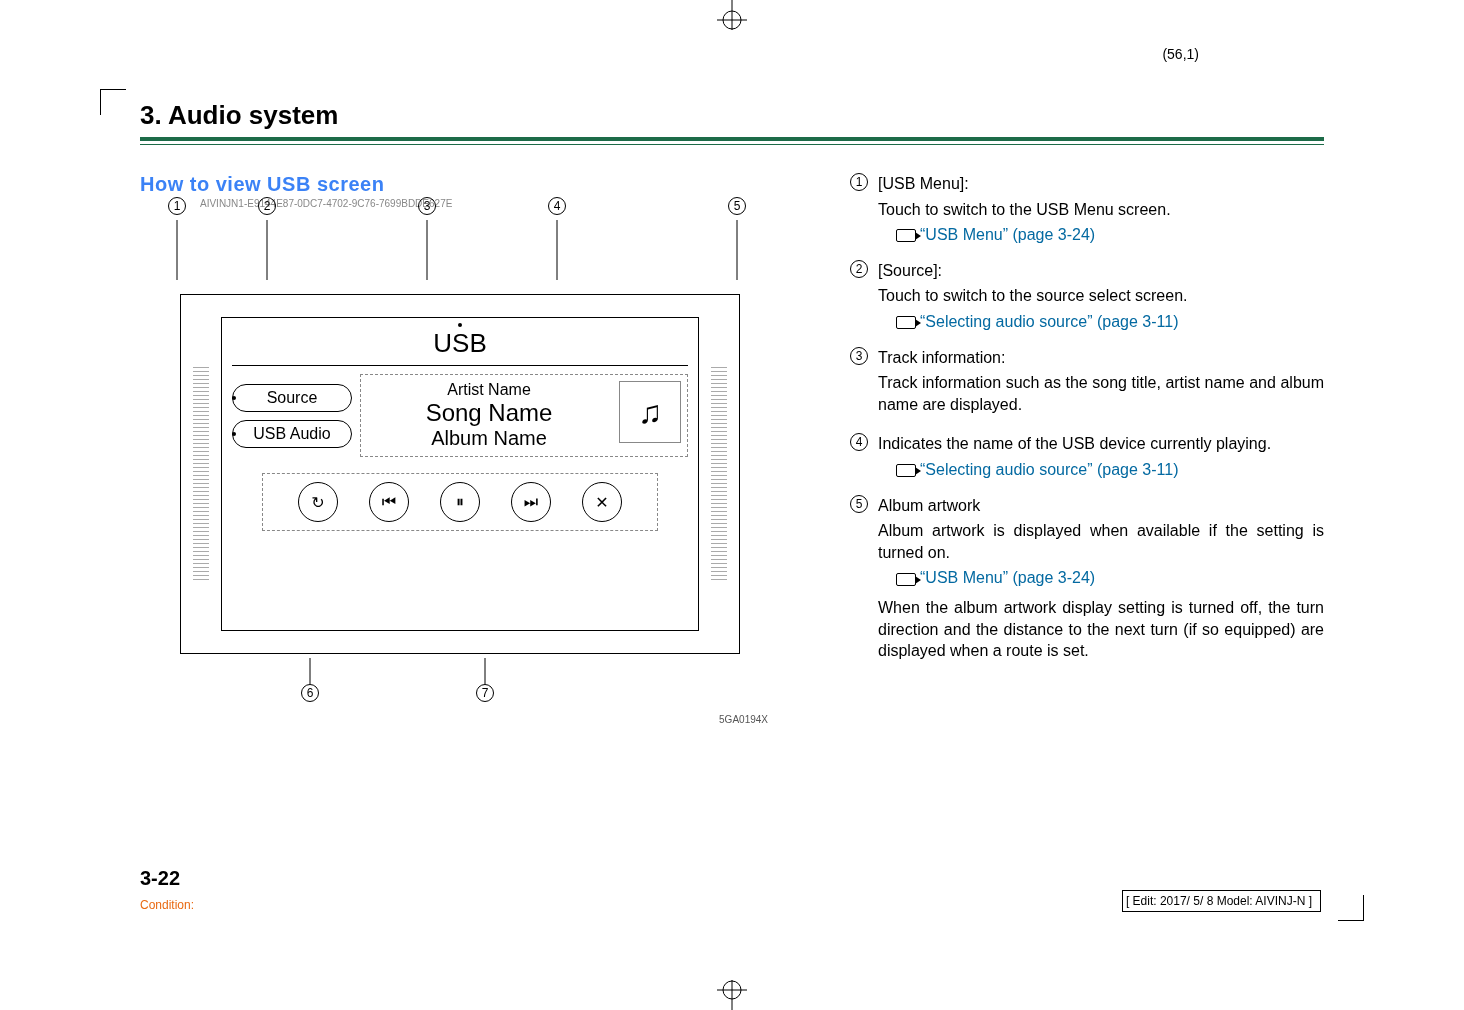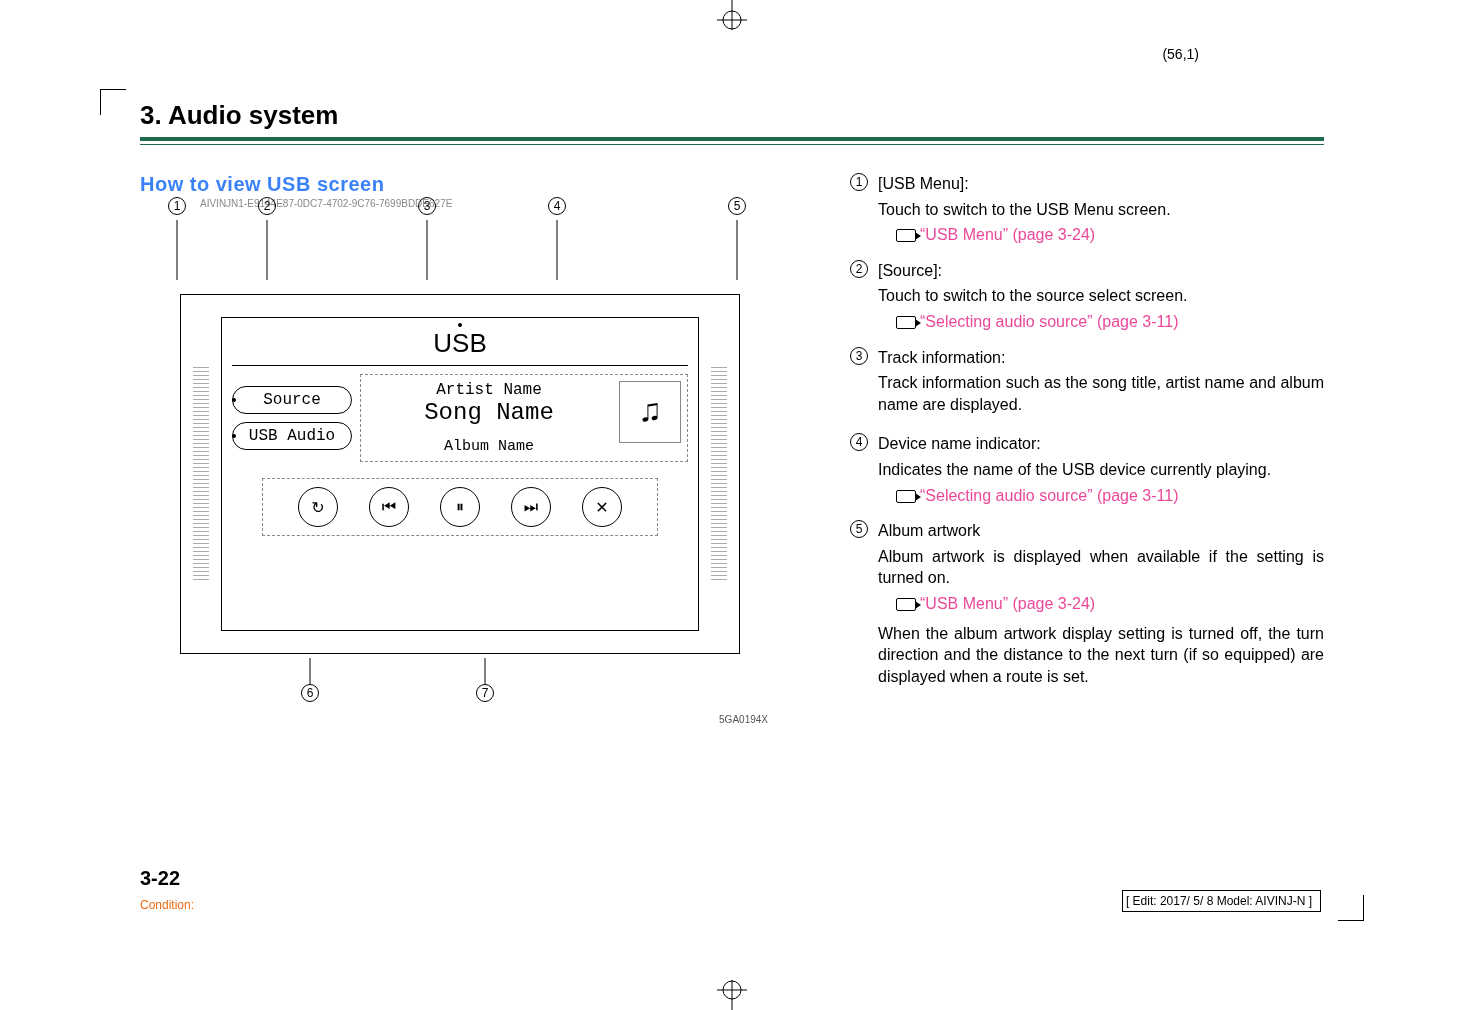--- a/index.html
+++ b/index.html
@@ -36,39 +36,39 @@
   .figure { width: 640px; }
   .device { position: relative; width: 580px; height: 380px; margin: 0 auto; }
   .device-outer { position:absolute; inset:10px; border:1px solid #000; }
   .device-inner { position:absolute; top:22px; left:40px; right:40px; bottom:22px; border:1px solid #000; background:#fff; }
   .pad-strip { position:absolute; top:20%; bottom:20%; width:16px; background: repeating-linear-gradient(#aaa 0 1px, transparent 1px 4px);}
   .pad-left { left:12px; }
   .pad-right { right:12px; }
   .screen-title { text-align:center; font-size:26px; padding:10px 0 6px; position:relative; }
   .screen-title .dot { position:absolute; top:5px; left:50%; transform:translateX(-50%); width:4px; height:4px; background:#000; border-radius:50%; }
   .hr { border-top:1px solid #000; margin:0 10px; }
-  .mainrow { display:flex; gap:8px; padding:8px 10px;font-family:Liberation Mono, monospace; }
+  .mainrow { display:flex; gap:8px; padding:8px 10px; }
   .btncol { display:flex; flex-direction:column; gap:8px; flex:0 0 120px; justify-content:center;}
   .pill { border:1px solid #000; border-radius:18px; text-align:center; font-size:16px; padding:4px 6px; position:relative; background:#fff;}
   .pill .lead-dot{ position:absolute; left:-1px; top:50%; width:4px; height:4px; background:#000; border-radius:50%; transform:translateY(-50%);}
   .infobox { flex:1; border:1px dashed #888; padding:6px; display:flex; gap:8px; }
   .tracktxt { flex:1; text-align:center; }
   .tracktxt .artist{font-size:16px;}
   .tracktxt .song{font-size:24px; font-weight:500;}
-  .tracktxt .album{font-size:15px;margin-top:12px;}
+  .tracktxt .album{font-size:20px;}
   .art { width:62px; height:62px; border:1px solid #888; display:flex; align-items:center; justify-content:center; font-size:32px; }
   .timebox { margin:6px 10px; border:1px dashed #888; text-align:center; font-size:26px; padding:2px 0; }
   .ctrlbox { margin:8px 40px 10px; border:1px dashed #888; display:flex; justify-content:space-evenly; padding:8px 4px; }
   .cbtn { width:40px; height:40px; border:1px solid #000; border-radius:50%; display:flex; align-items:center; justify-content:center; font-size:16px;}
   .circ-num { display:inline-block; width:18px; height:18px; border:1px solid #000; border-radius:50%; text-align:center; font-size:12px; line-height:17px; vertical-align:top;}
   .item { margin-bottom: 14px; display:flex; gap:10px;}
   .item-body { flex:1; }
   .item-title { margin-bottom: 4px; }
   .item-desc { text-align: justify; margin-bottom: 4px; }
-  .ref { color:#ec4899; }
+  .ref { color:#0369a1; }
   .ref-icon { display:inline-block; width:20px; height:13px; border:1px solid #000; border-radius:2px; position:relative; vertical-align:middle; margin-right:4px;}
   .ref-icon::before{content:""; position:absolute; right:-6px; top:2px; border-left:6px solid #000; border-top:4px solid transparent; border-bottom:4px solid transparent;}
   .ref-row { padding-left: 18px; text-indent: -0px; }
   .page-num { position:absolute; bottom: 20px; left:0; font-size:20px; font-weight:bold;}
   .condition { position:absolute; bottom: -2px; left:0; font-size:12px; color:#e96a13;}
   .editbox { position:absolute; bottom:-2px; right:3px; border:1px solid #000; font-size:12px; padding:3px 8px 3px 3px;}
   .callout-svg { width: 640px; height: 60px; }
   .callout-labels { position:relative; width:640px; height:1px; }
   .callout-labels .circ-num { position:absolute; top:-22px; }
   .bottom-callouts { position:relative; width:640px; height:50px; margin-top:-6px;}
@@ -195,21 +195,20 @@
         <span class="circ-num">3</span>
         <div class="item-body">
           <div class="item-title">Track information:</div>
           <div class="item-desc">Track information such as the song title, artist name and album name are displayed.</div>
         </div>
       </div>
 
       <div class="item">
         <span class="circ-num">4</span>
         <div class="item-body">
-          <div class="item-title">Device name indicator:</div>
           <div class="item-desc">Indicates the name of the USB device currently playing.</div>
           <div class="ref-row"><span class="ref-icon"></span><span class="ref">“Selecting audio source” (page 3-11)</span></div>
         </div>
       </div>
 
       <div class="item">
         <span class="circ-num">5</span>
         <div class="item-body">
           <div class="item-title">Album artwork</div>
           <div class="item-desc">Album artwork is displayed when available if the setting is turned on.</div>

